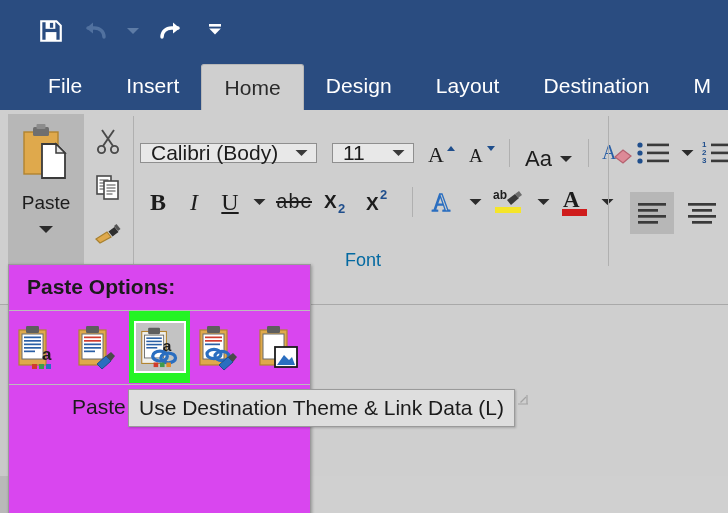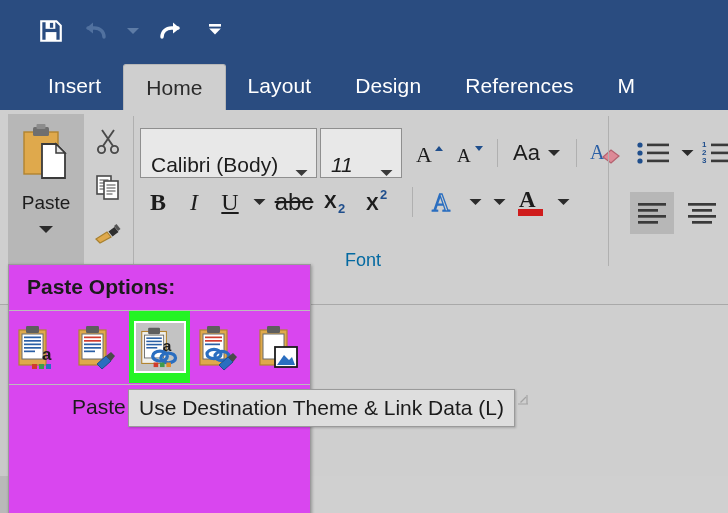--- a/index.html
+++ b/index.html
@@ -92,27 +92,27 @@
   }
 
   
   .grp-font{
     position:absolute; left:140px; top:0; width:390px; height:170px;
   }
   .fontrow1{
     position:absolute; left:0; top:18px; display:flex; align-items:center;
   }
   .combo{
-    height:50px; background:#e8e8e8; border:1px solid #8f8f8f;
-    display:flex; align-items:flex-end; justify-content:space-between;
+    height:20px; background:#e8e8e8; border:1px solid #8f8f8f;
+    display:flex; align-items:center; justify-content:space-between;
     padding:0 8px 0 10px; cursor:pointer;
   }
   .combo .txt{ font-size:21px; color:#1c1c1c; white-space:nowrap; }
   .combo-font{ width:177px; }
-  .combo-size{ width:82px; margin-left:3px;font-style:italic; }
+  .combo-size{ width:82px; margin-left:15px; }
   .icobtn{
     display:flex; align-items:center; justify-content:center;
     cursor:pointer;
   }
   .fontrow2{
     position:absolute; left:0; top:74px; display:flex; align-items:center;
   }
   .glyph{
     font-size:24px; color:#1c1c1c; display:flex; align-items:center; justify-content:center;
   }
@@ -247,25 +247,26 @@
       <svg width="18" height="20" viewBox="0 0 18 20">
         <rect x="3" y="3" width="12" height="2.6" fill="#ffffff"></rect>
         <path d="M3.2 7.4h11.6L9 13.6z" fill="#ffffff"></path>
       </svg>
     </div>
   </div>
 </div>
 
 <div class="tabs-row">
   <div class="tabs">
+    <div class="tab">File</div>
     <div class="tab">Insert</div>
     <div class="tab active">Home</div>
+    <div class="tab">Design</div>
     <div class="tab">Layout</div>
-    <div class="tab">Design</div>
-    <div class="tab">References</div>
+    <div class="tab">Destination</div>
     <div class="tab">M</div>
   </div>
 </div>
 
 <div class="ribbon">
 
   <div class="grp-clipboard">
     <div class="paste-big">
       <div class="paste-ico">
         <svg width="56" height="62" viewBox="0 0 56 62">
@@ -338,21 +339,21 @@
 
       <div class="icobtn" style="width:40px;height:38px;">
         <svg width="30" height="28" viewBox="0 0 30 28">
           <text x="3" y="23" font-family="Liberation Serif, serif" font-size="19" fill="#1c1c1c">A</text>
           <path d="M21 7l4 5 4-5z" fill="#1f4e8c"></path>
         </svg>
       </div>
 
       <div class="vsep" style="position:relative;left:0;height:28px;margin:0 8px;"></div>
 
-      <div class="icobtn" style="width:62px;height:38px;">
+      <div class="icobtn" style="width:62px;height:38px;margin-top:12px;">
         <span class="glyph" style="font-size:22px;">Aa</span>
         <svg width="14" height="8" viewBox="0 0 13 8" style="margin-left:7px;">
             <path d="M0.5 1l6 6 6-6z" fill="#2b2b2b"></path>
           </svg>
       </div>
 
       <div class="vsep" style="position:relative;left:0;height:28px;margin:0 8px;"></div>
 
       <div class="icobtn" style="width:44px;height:38px;">
         <svg width="34" height="30" viewBox="0 0 34 30">
@@ -371,21 +372,21 @@
       </div>
       <div class="icobtn" style="width:36px;height:36px;">
         <span class="glyph" style="text-decoration:underline;font-family:'Liberation Serif',serif;">U</span>
       </div>
       <div class="icobtn" style="width:22px;height:36px;">
         <svg width="13" height="8" viewBox="0 0 13 8">
             <path d="M0.5 1l6 6 6-6z" fill="#2b2b2b"></path>
           </svg>
       </div>
       <div class="icobtn" style="width:48px;height:36px;">
-        <span class="glyph" style="font-size:24px;text-decoration:line-through;">abc</span>
+        <span class="glyph" style="font-size:20px;text-decoration:line-through;font-family:Liberation Mono, monospace;">abc</span>
       </div>
       <div class="icobtn" style="width:42px;height:36px;">
         <svg width="34" height="30" viewBox="0 0 34 30">
           <text x="2" y="21" font-family="Liberation Sans, sans-serif" font-weight="bold" font-size="19" fill="#1c1c1c">X</text>
           <text x="16" y="26" font-family="Liberation Sans, sans-serif" font-weight="bold" font-size="13" fill="#1f4e8c">2</text>
         </svg>
       </div>
       <div class="icobtn" style="width:42px;height:36px;">
         <svg width="34" height="30" viewBox="0 0 34 30">
           <text x="2" y="23" font-family="Liberation Sans, sans-serif" font-weight="bold" font-size="19" fill="#1c1c1c">X</text>
@@ -399,20 +400,28 @@
         <svg width="30" height="30" viewBox="0 0 30 30">
           <text x="4" y="24" font-family="Liberation Serif, serif" font-size="25" fill="none" stroke="#2a6ec0" stroke-width="1.3">A</text>
         </svg>
       </div>
       <div class="icobtn" style="width:24px;height:36px;">
         <svg width="13" height="8" viewBox="0 0 13 8">
             <path d="M0.5 1l6 6 6-6z" fill="#2b2b2b"></path>
           </svg>
       </div>
 
+      <div class="icobtn" style="width:44px;height:36px;">
+        <svg width="36" height="34" viewBox="0 0 36 34">
+          <text x="2" y="14" font-family="Liberation Sans, sans-serif" font-size="12" font-weight="bold" fill="#1c1c1c">ab</text>
+          <path d="M16 15l8-6 4 4-8 7z" fill="#3a3a3a"></path>
+          <path d="M24 9l4-3 3 4-4 3z" fill="#6d6d6d"></path>
+          <rect x="4" y="22" width="26" height="6" fill="#f5e52a"></rect>
+        </svg>
+      </div>
       <div class="icobtn" style="width:24px;height:36px;">
         <svg width="13" height="8" viewBox="0 0 13 8">
             <path d="M0.5 1l6 6 6-6z" fill="#2b2b2b"></path>
           </svg>
       </div>
 
       <div class="icobtn" style="width:40px;height:36px;">
         <svg width="32" height="34" viewBox="0 0 32 34">
           <text x="4" y="22" font-family="Liberation Serif, serif" font-size="23" font-weight="bold" fill="#1c1c1c">A</text>
           <rect x="3" y="24" width="25" height="7" fill="#cf1c1c"></rect>

